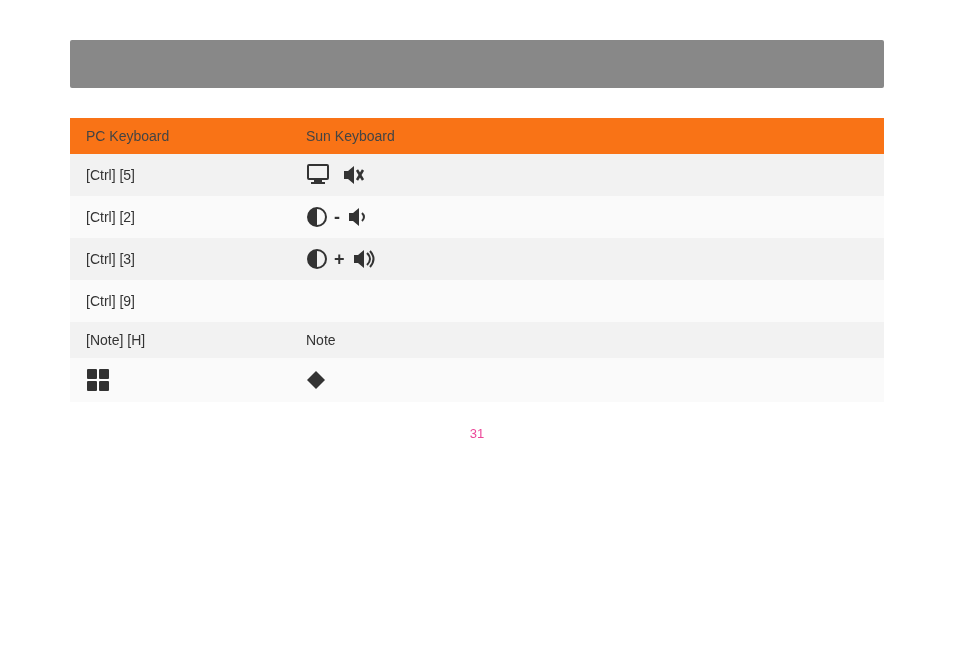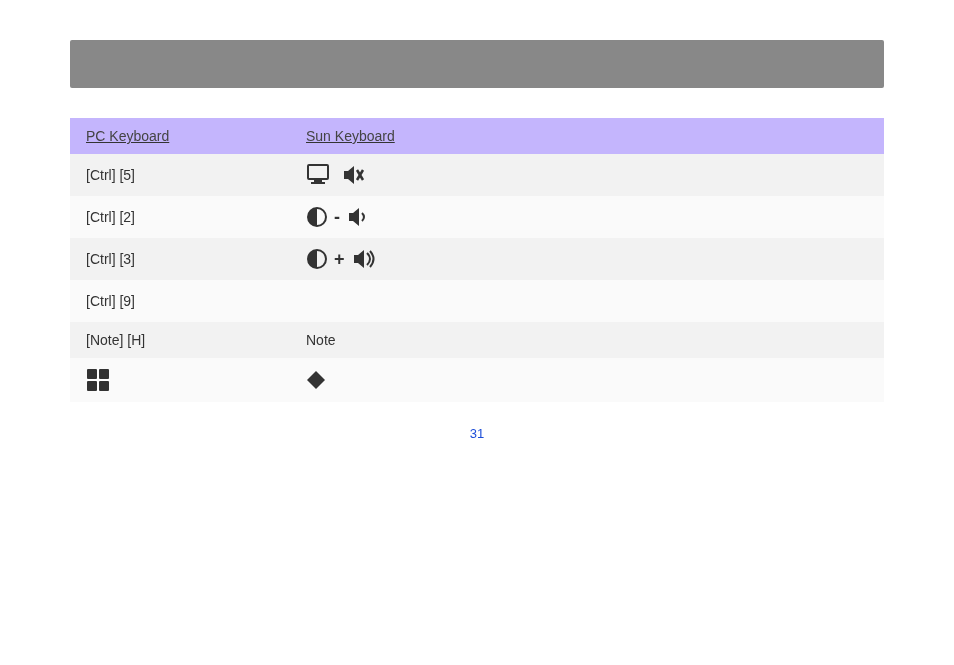--- a/index.html
+++ b/index.html
@@ -31,22 +31,21 @@
 
     .keyboard-table th,
     .keyboard-table td {
       padding: 10px 16px;
       text-align: left;
       vertical-align: middle;
       border: none;
     }
 
     .keyboard-table thead tr {
-      background: #c4b5fd;
-      text-decoration: underline;
+      background: #f97316;
     }
 
     .keyboard-table thead th {
       font-weight: normal;
       color: #444;
     }
 
     .keyboard-table tbody tr:nth-child(odd) {
       background: #f2f2f2;
     }
@@ -73,21 +72,21 @@
 
     .note-text {
       font-size: 13px;
       color: #444;
       margin-bottom: 20px;
     }
 
     .page-number {
       text-align: center;
       font-size: 13px;
-      color: #1d4ed8;
+      color: #ec4899;
       margin-top: 10px;
     }
 
     
     .svg-icon {
       display: inline-block;
       vertical-align: middle;
     }
   </style>
 </head>

